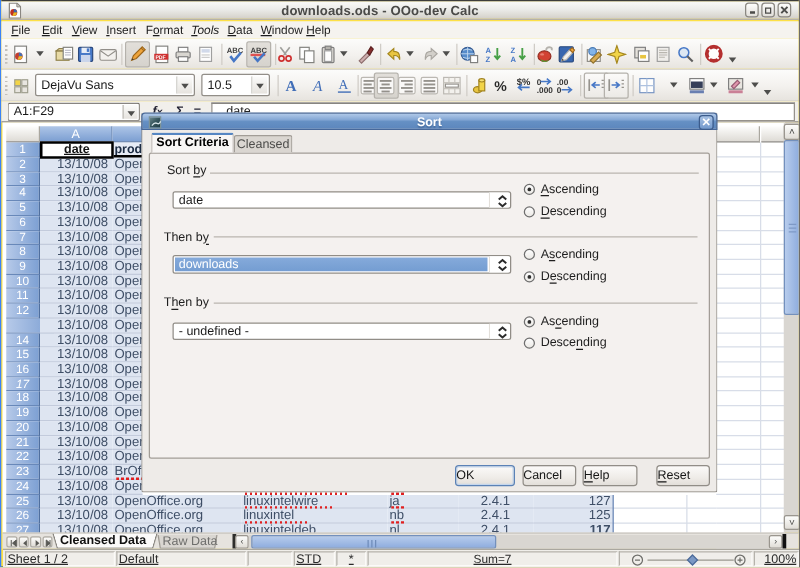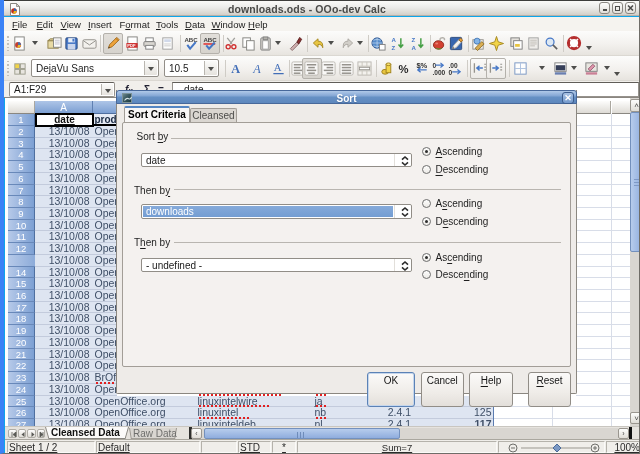--- a/index.html
+++ b/index.html
@@ -1,21 +1,21 @@
 <!DOCTYPE html>
 <html><head>
 <meta charset="utf-8">
 <style>
 * { margin:0; padding:0; box-sizing:border-box; }
 html,body { width:640px; height:454px; overflow:hidden; }
 #win {
   position:relative; width:640px; height:454px;
   font-family:"Liberation Sans", sans-serif;
-  background:#0ea5e9; overflow:hidden;
-  border-left:4px solid #3b82f6; border-right:1px solid #6f6d68; border-bottom:1px solid #6f6d68;
+  background:#fde047; overflow:hidden;
+  border-left:1px solid #3b82f6; border-right:1px solid #6f6d68; border-bottom:1px solid #6f6d68;
 }
 .abs { position:absolute; }
 
 #titlebar { left:0; top:0; width:640px; height:16px;
   background:linear-gradient(#fafaf8 0%, #ececea 45%, #dddbd5 80%, #d2cfc9 100%);
   border-top:1px solid #3d3d3b; border-bottom:1px solid #b4b1aa; }
 #title-text { left:0; top:2.5px; width:606px; text-align:center; font-size:10.5px; font-weight:bold; color:#4a4a48; letter-spacing:0.1px;}
 .winbtn { top:2px; width:11px; height:12px; border:1px solid #8a8781; border-radius:3px;
   background:linear-gradient(#fdfdfc,#e2dfda); color:#4c4c4a; font-size:9px; line-height:10px; text-align:center; font-weight:bold;}
 
@@ -68,21 +68,21 @@
 .glabel { position:absolute; font-size:10px; color:#1e1e1e; }
 .gline { position:absolute; height:1px; background:#b9b5b0; }
 .combo { position:absolute; left:18px; width:270.5px; height:14.5px; background:#fff; border:1px solid #918d87; border-radius:2px; font-size:10px; color:#1a1a1a; }
 .combo .ctxt { position:absolute; left:4px; top:1px; }
 .combo .cbtn { position:absolute; right:0; top:0; width:17px; height:12.5px; background:#fff; border-left:1px solid #e2dfda; border-radius:0 2px 2px 0; }
 .combo .cbtn svg { position:absolute; left:2px; top:1px; }
 .radio { position:absolute; width:9px; height:9px; border:1px solid #6e6e6e; border-radius:50%; background:linear-gradient(#fdfdfd,#eceae6); }
 .radio.on:after { content:""; position:absolute; left:2px; top:2px; width:3px; height:3px; border-radius:50%; background:#2d2d2d; }
 .rlabel { position:absolute; font-size:10px; color:#1e1e1e; }
 .rlabel u, .glabel u, .dbtn u { text-decoration:underline; text-underline-offset:1.5px; }
-.dbtn { position:absolute; top:267.5px; height:35px; background:linear-gradient(#fbfaf9 0%, #efecE8 60%, #e3dfda 100%); border:1px solid #918d87; border-radius:3px; font-size:10px; color:#161616; text-align:center; line-height:15px; }
+.dbtn { position:absolute; top:267.5px; height:17px; background:linear-gradient(#fbfaf9 0%, #efecE8 60%, #e3dfda 100%); border:1px solid #918d87; border-radius:3px; font-size:10px; color:#161616; line-height:15px; }
 </style>
 </head>
 <body>
 <div id="win">
 
   <div class="abs" id="titlebar"></div>
   <div class="abs" id="title-text">downloads.ods - OOo-dev Calc</div>
   <div class="abs winbtn" style="left:595px;">
       <span style="position:absolute; left:2.5px; bottom:2.5px; width:4px; height:1.5px; background:#4c4c4a;"></span>
     </div>
@@ -103,21 +103,21 @@
         <path d="M5 8 L7.6 8 A2.8 2.8 0 0 1 4 10.6 Z" fill="#e8b820"></path>
       </svg>
   </div>
 
   <div class="abs" id="menubar">
     <span class="mi" style="left:8px;"><u>F</u>ile</span>
     <span class="mi" style="left:32.5px;"><u>E</u>dit</span>
     <span class="mi" style="left:56.5px;"><u>V</u>iew</span>
     <span class="mi" style="left:84px;"><u>I</u>nsert</span>
     <span class="mi" style="left:115.5px;">F<u>o</u>rmat</span>
-    <span class="mi" style="left:152px;"><u>T</u>ools</span>
+    <span class="mi" style="left:152px;font-style:italic;"><u>T</u>ools</span>
     <span class="mi" style="left:181px;"><u>D</u>ata</span>
     <span class="mi" style="left:207.5px;"><u>W</u>indow</span>
     <span class="mi" style="left:244px;"><u>H</u>elp</span>
   </div>
 
   <div class="abs tb" id="tb1">
     <div class="grip"></div>
     <div class="icon" style="left:6.5px; top:4px;"><svg width="17" height="17" viewBox="0 0 17 17">
           <rect x="3.5" y="1.5" width="10" height="14" fill="#fff" stroke="#7a7a76"></rect>
           <circle cx="7" cy="10" r="3.2" fill="#c03020"></circle>

